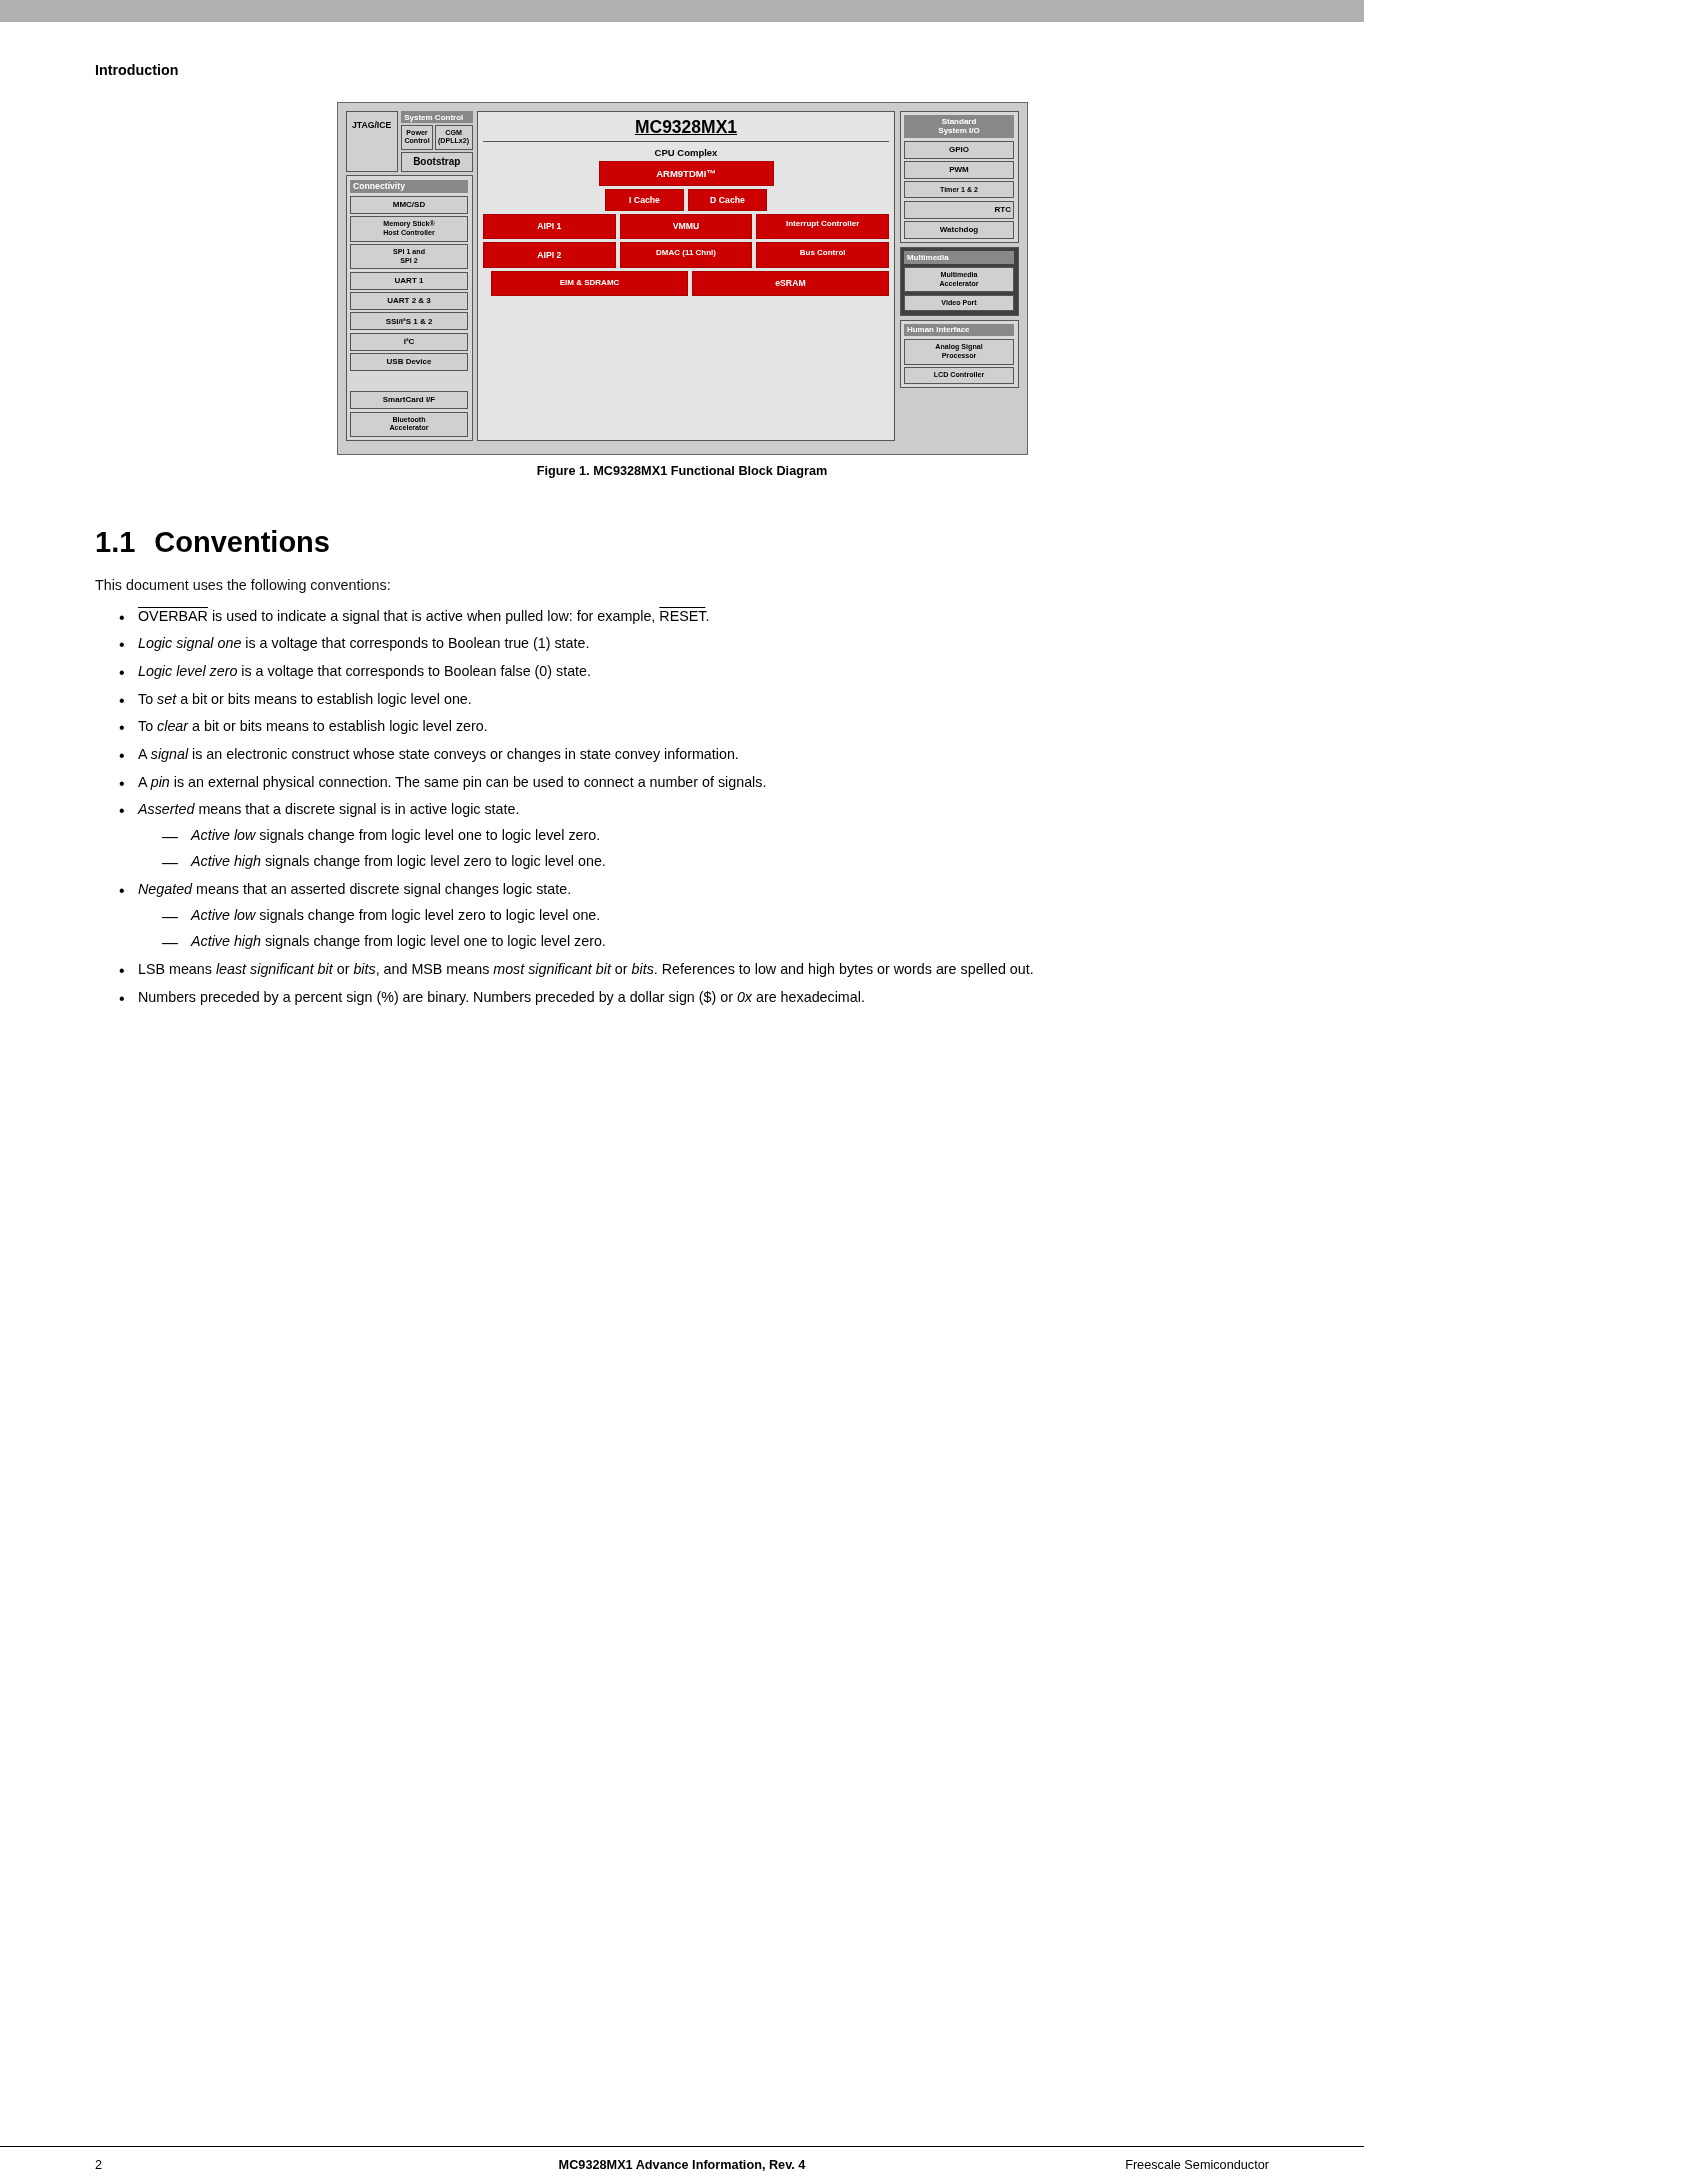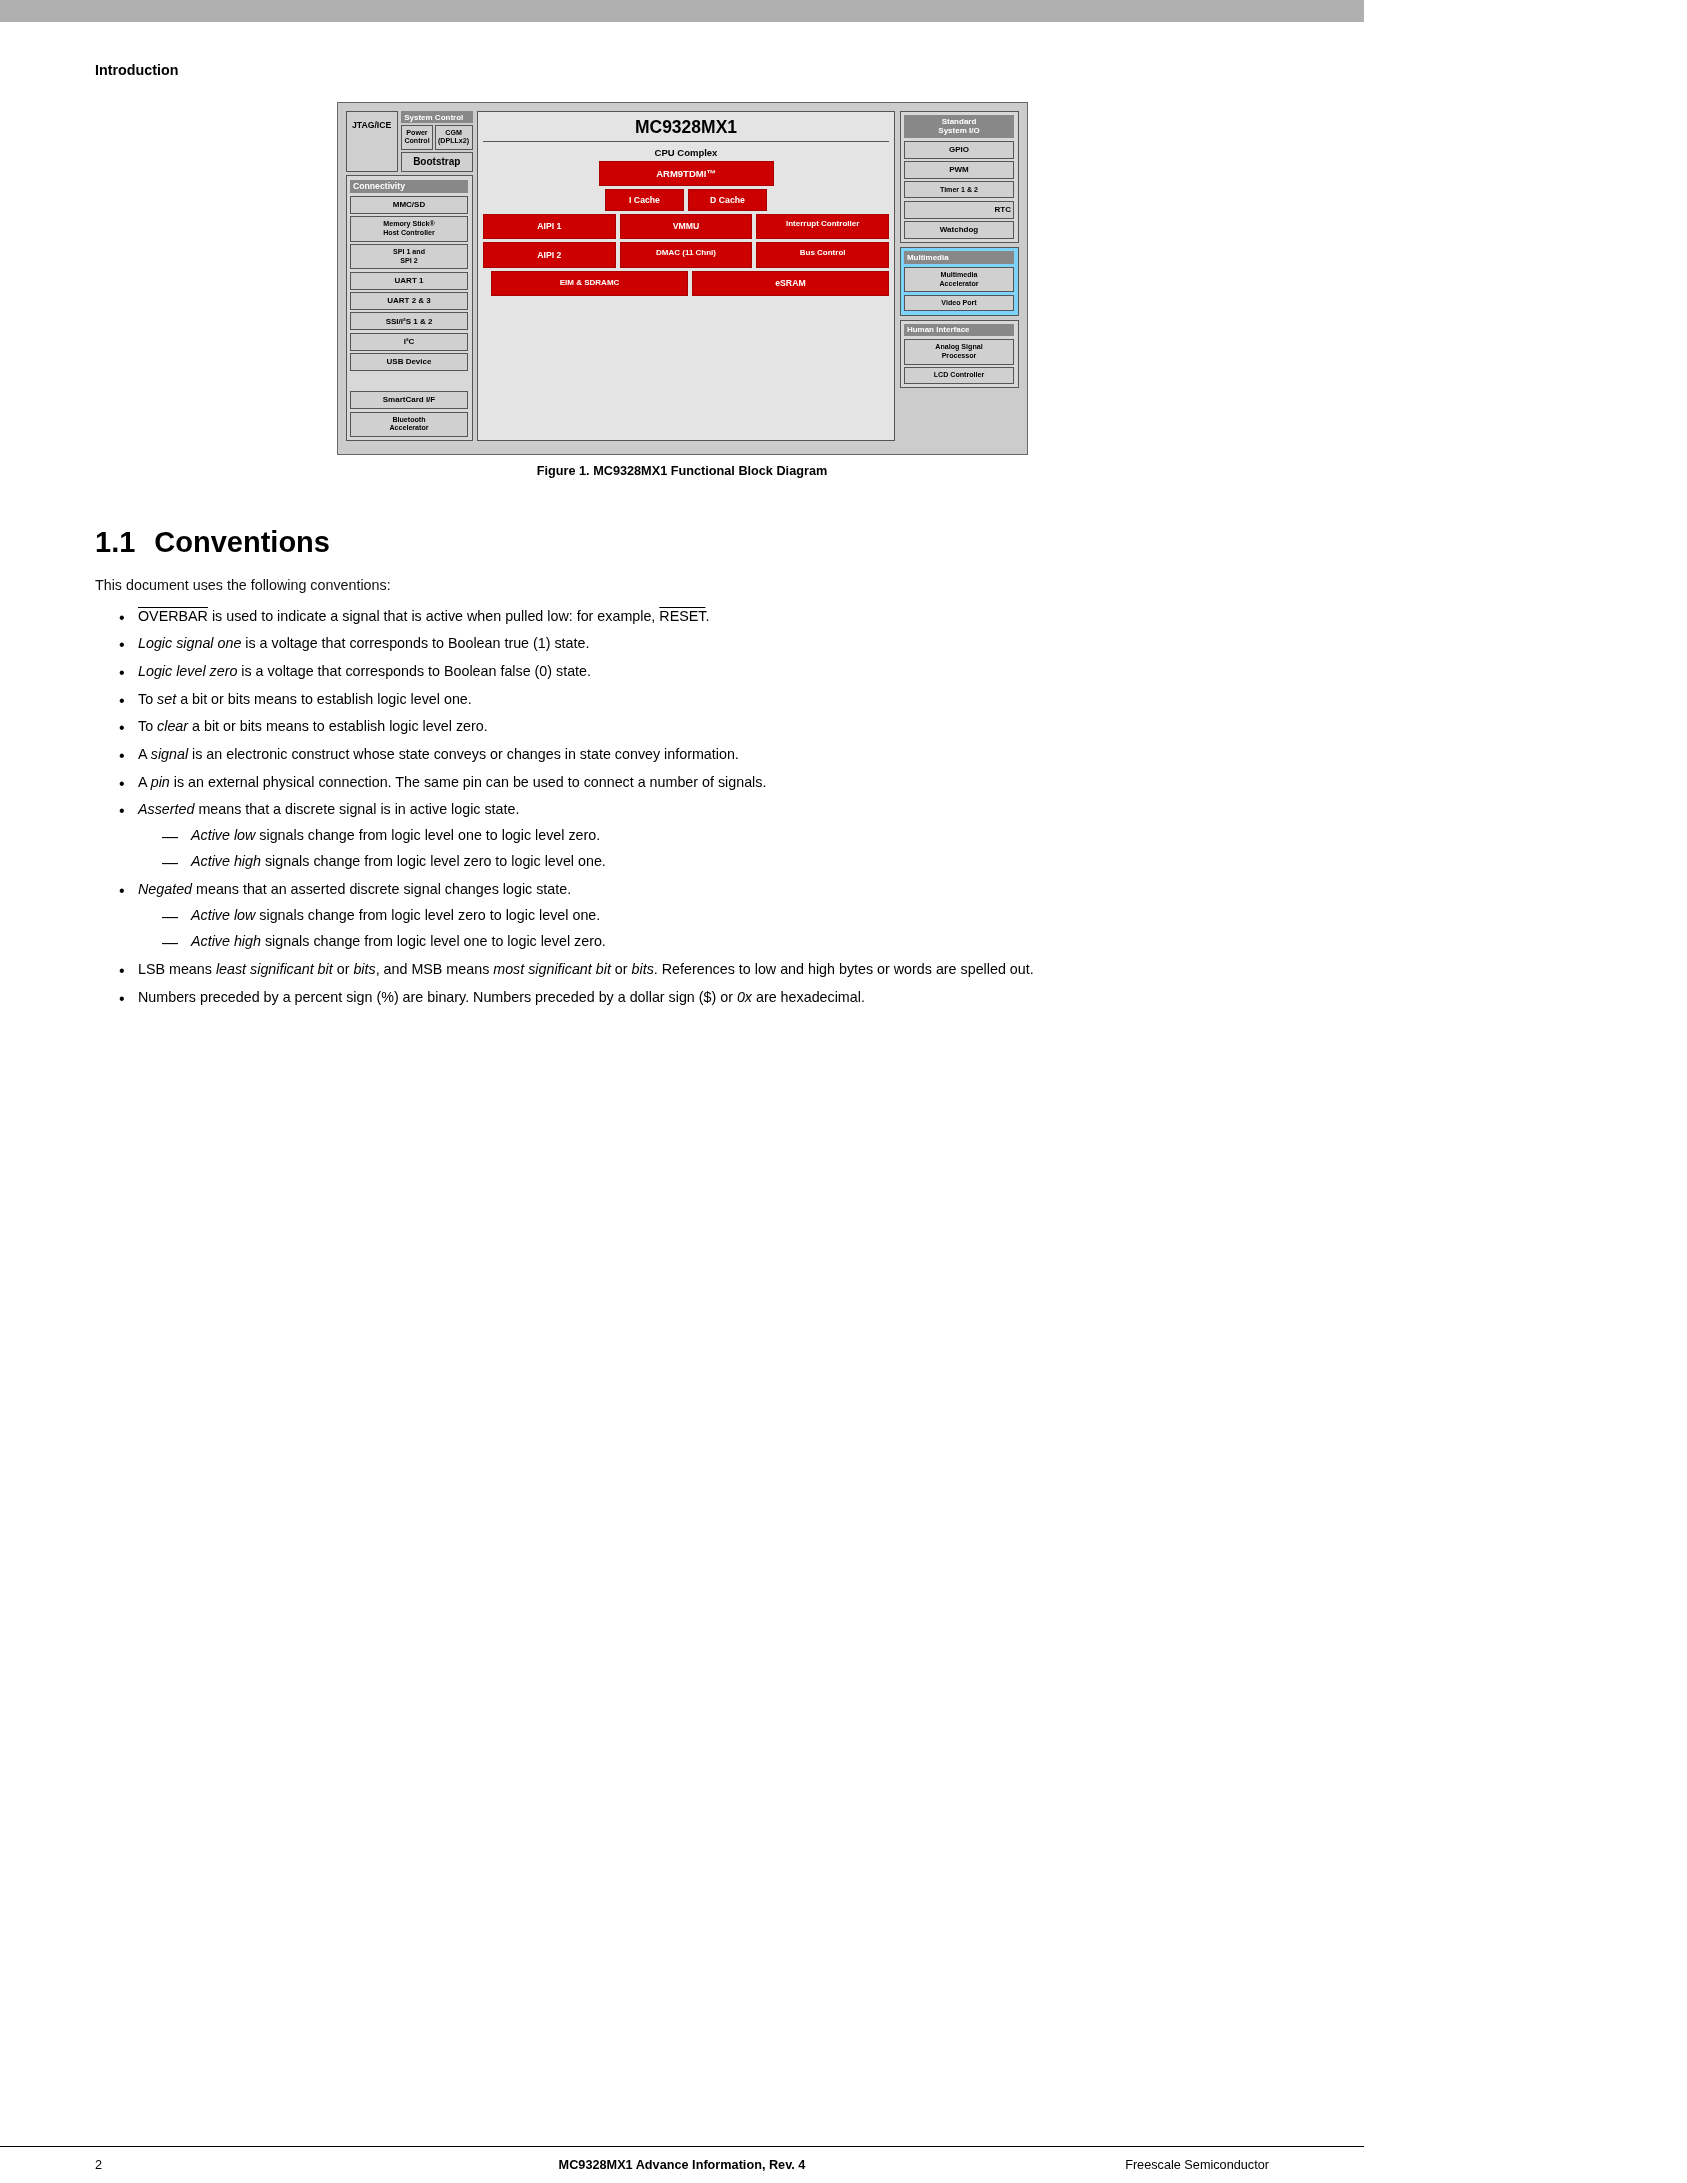--- a/index.html
+++ b/index.html
@@ -224,21 +224,21 @@
               <div class="blk small-blk w-full" style="margin-bottom:2.4px;">SSI/I²S 1 &amp; 2</div>
               <div class="blk small-blk w-full" style="margin-bottom:2.4px;">I²C</div>
               <div class="blk small-blk w-full" style="margin-bottom:20px;">USB Device</div>
               <div class="blk small-blk w-full" style="margin-bottom:2.4px;">SmartCard I/F</div>
               <div class="blk small-blk w-full" style="font-size:7.1px;">Bluetooth<br>Accelerator</div>
             </div>
           </div>
 
           <div style="flex:1; border:1.2px solid #555; background:#e4e4e4; padding:4.8px;">
 
-            <div style="text-align:center; font-size:17.5px; font-weight:bold; border-bottom:1.6px solid #555; padding-bottom:3.2px; margin-bottom:4.8px;">MC9328MX1</div>
+            <div style="text-align:center; font-size:17.5px; font-weight:bold; border-bottom:1.6px solid #555; padding-bottom:3.2px; margin-bottom:4.8px;text-decoration:underline;">MC9328MX1</div>
 
             <div style="text-align:center; font-size:9.5px; font-weight:bold; margin-bottom:3.2px;">CPU Complex</div>
 
             <div style="display:flex; justify-content:center; margin-bottom:3.2px;">
               <div class="blk blk-red" style="width:175px; font-size:9.5px; padding:5.6px;">ARM9TDMI™</div>
             </div>
 
             <div style="display:flex; gap:4px; justify-content:center; margin-bottom:3.2px;">
               <div class="blk blk-red" style="width:79px; font-size:8.7px; padding:4.8px;">I Cache</div>
               <div class="blk blk-red" style="width:79px; font-size:8.7px; padding:4.8px;">D Cache</div>
@@ -266,21 +266,21 @@
 
             <div style="border:1.2px solid #555; background:#d8d8d8; padding:3.2px;">
               <div class="blk-header" style="font-size:8px; padding:1.6px 3.2px; margin-bottom:3.2px; text-align:center; line-height:1.2;">Standard<br>System I/O</div>
               <div class="blk small-blk w-full" style="margin-bottom:2.4px;">GPIO</div>
               <div class="blk small-blk w-full" style="margin-bottom:2.4px;">PWM</div>
               <div class="blk small-blk w-full" style="margin-bottom:2.4px; font-size:7.1px;">Timer 1 &amp; 2</div>
               <div class="blk small-blk w-full" style="margin-bottom:2.4px;text-align:right;">RTC</div>
               <div class="blk small-blk w-full">Watchdog</div>
             </div>
 
-            <div style="border:1.2px solid #555; background:#7dd3fc; padding:3.2px;">
+            <div style="border:1.2px solid #555; background:#404040; padding:3.2px;">
               <div class="blk-header" style="font-size:8px; padding:1.6px 3.2px; margin-bottom:3.2px;">Multimedia</div>
               <div class="blk small-blk w-full" style="margin-bottom:2.4px; font-size:7.1px;">Multimedia<br>Accelerator</div>
               <div class="blk small-blk w-full" style="font-size:7.1px;">Video Port</div>
             </div>
 
             <div style="border:1.2px solid #555; background:#d8d8d8; padding:3.2px;">
               <div class="blk-header" style="font-size:8px; padding:1.6px 3.2px; margin-bottom:3.2px;">Human Interface</div>
               <div class="blk small-blk w-full" style="margin-bottom:2.4px; font-size:7.1px;">Analog Signal<br>Processor</div>
               <div class="blk small-blk w-full" style="font-size:7.1px;">LCD Controller</div>
             </div>

